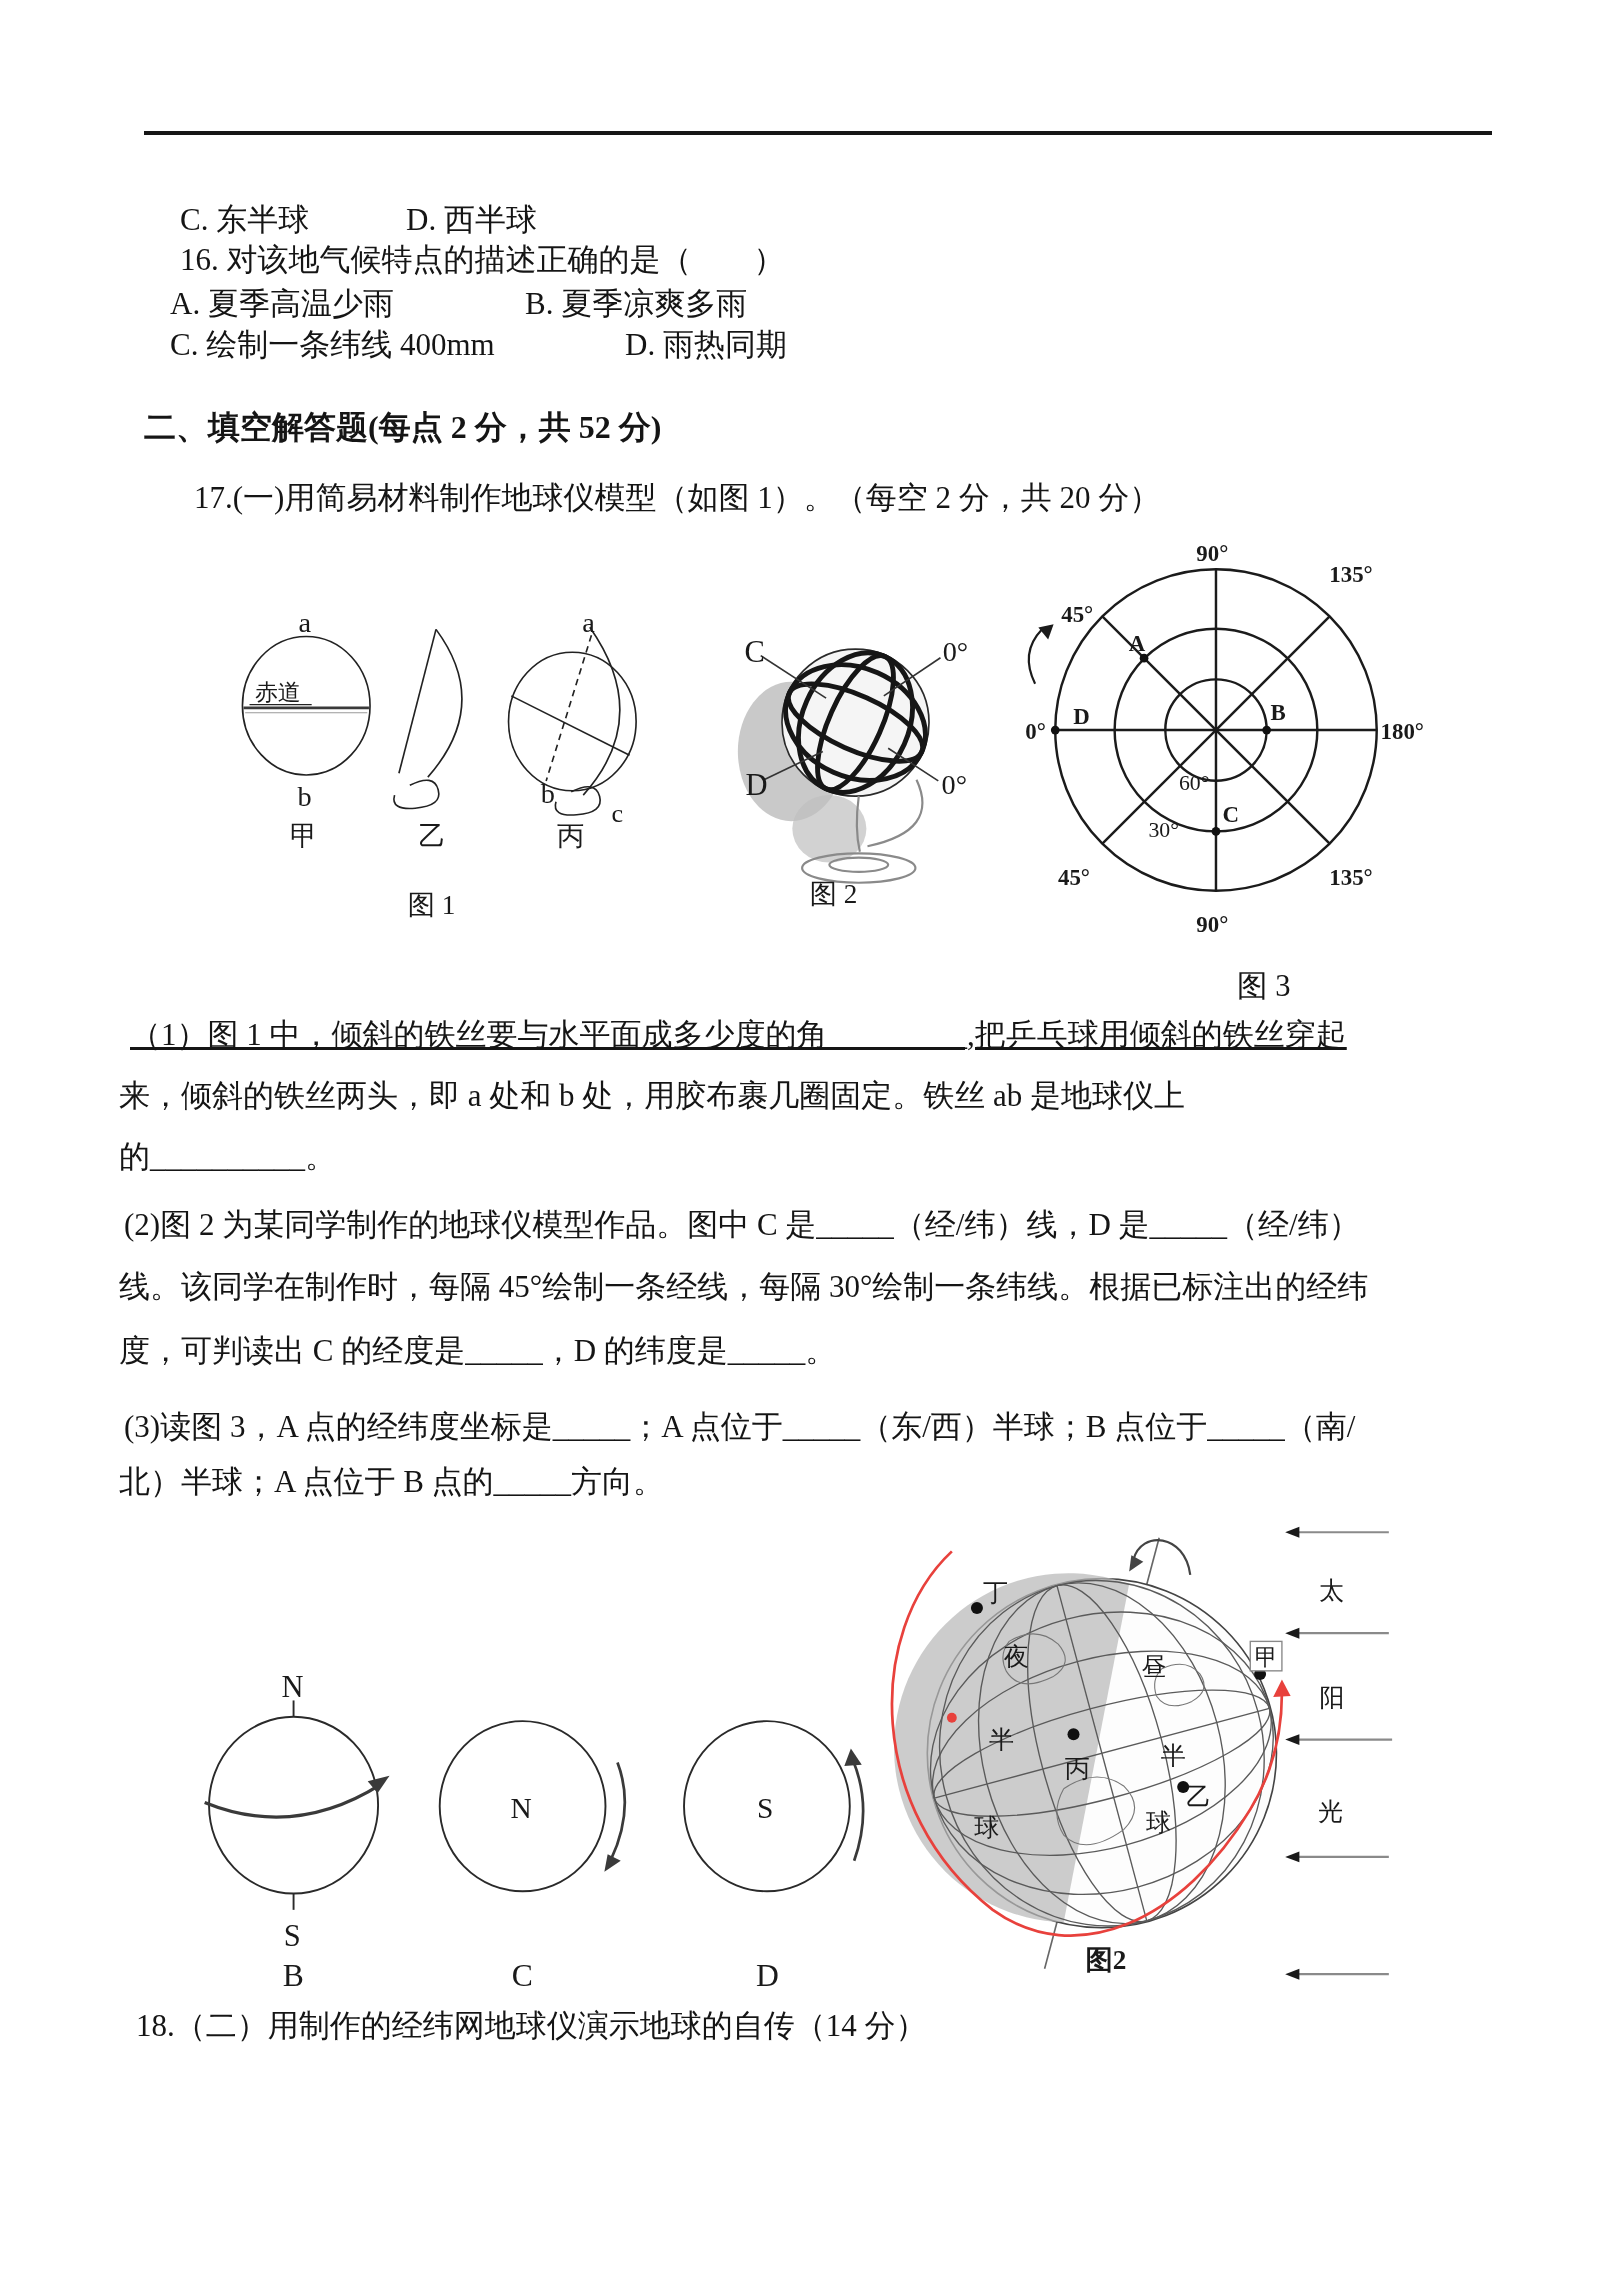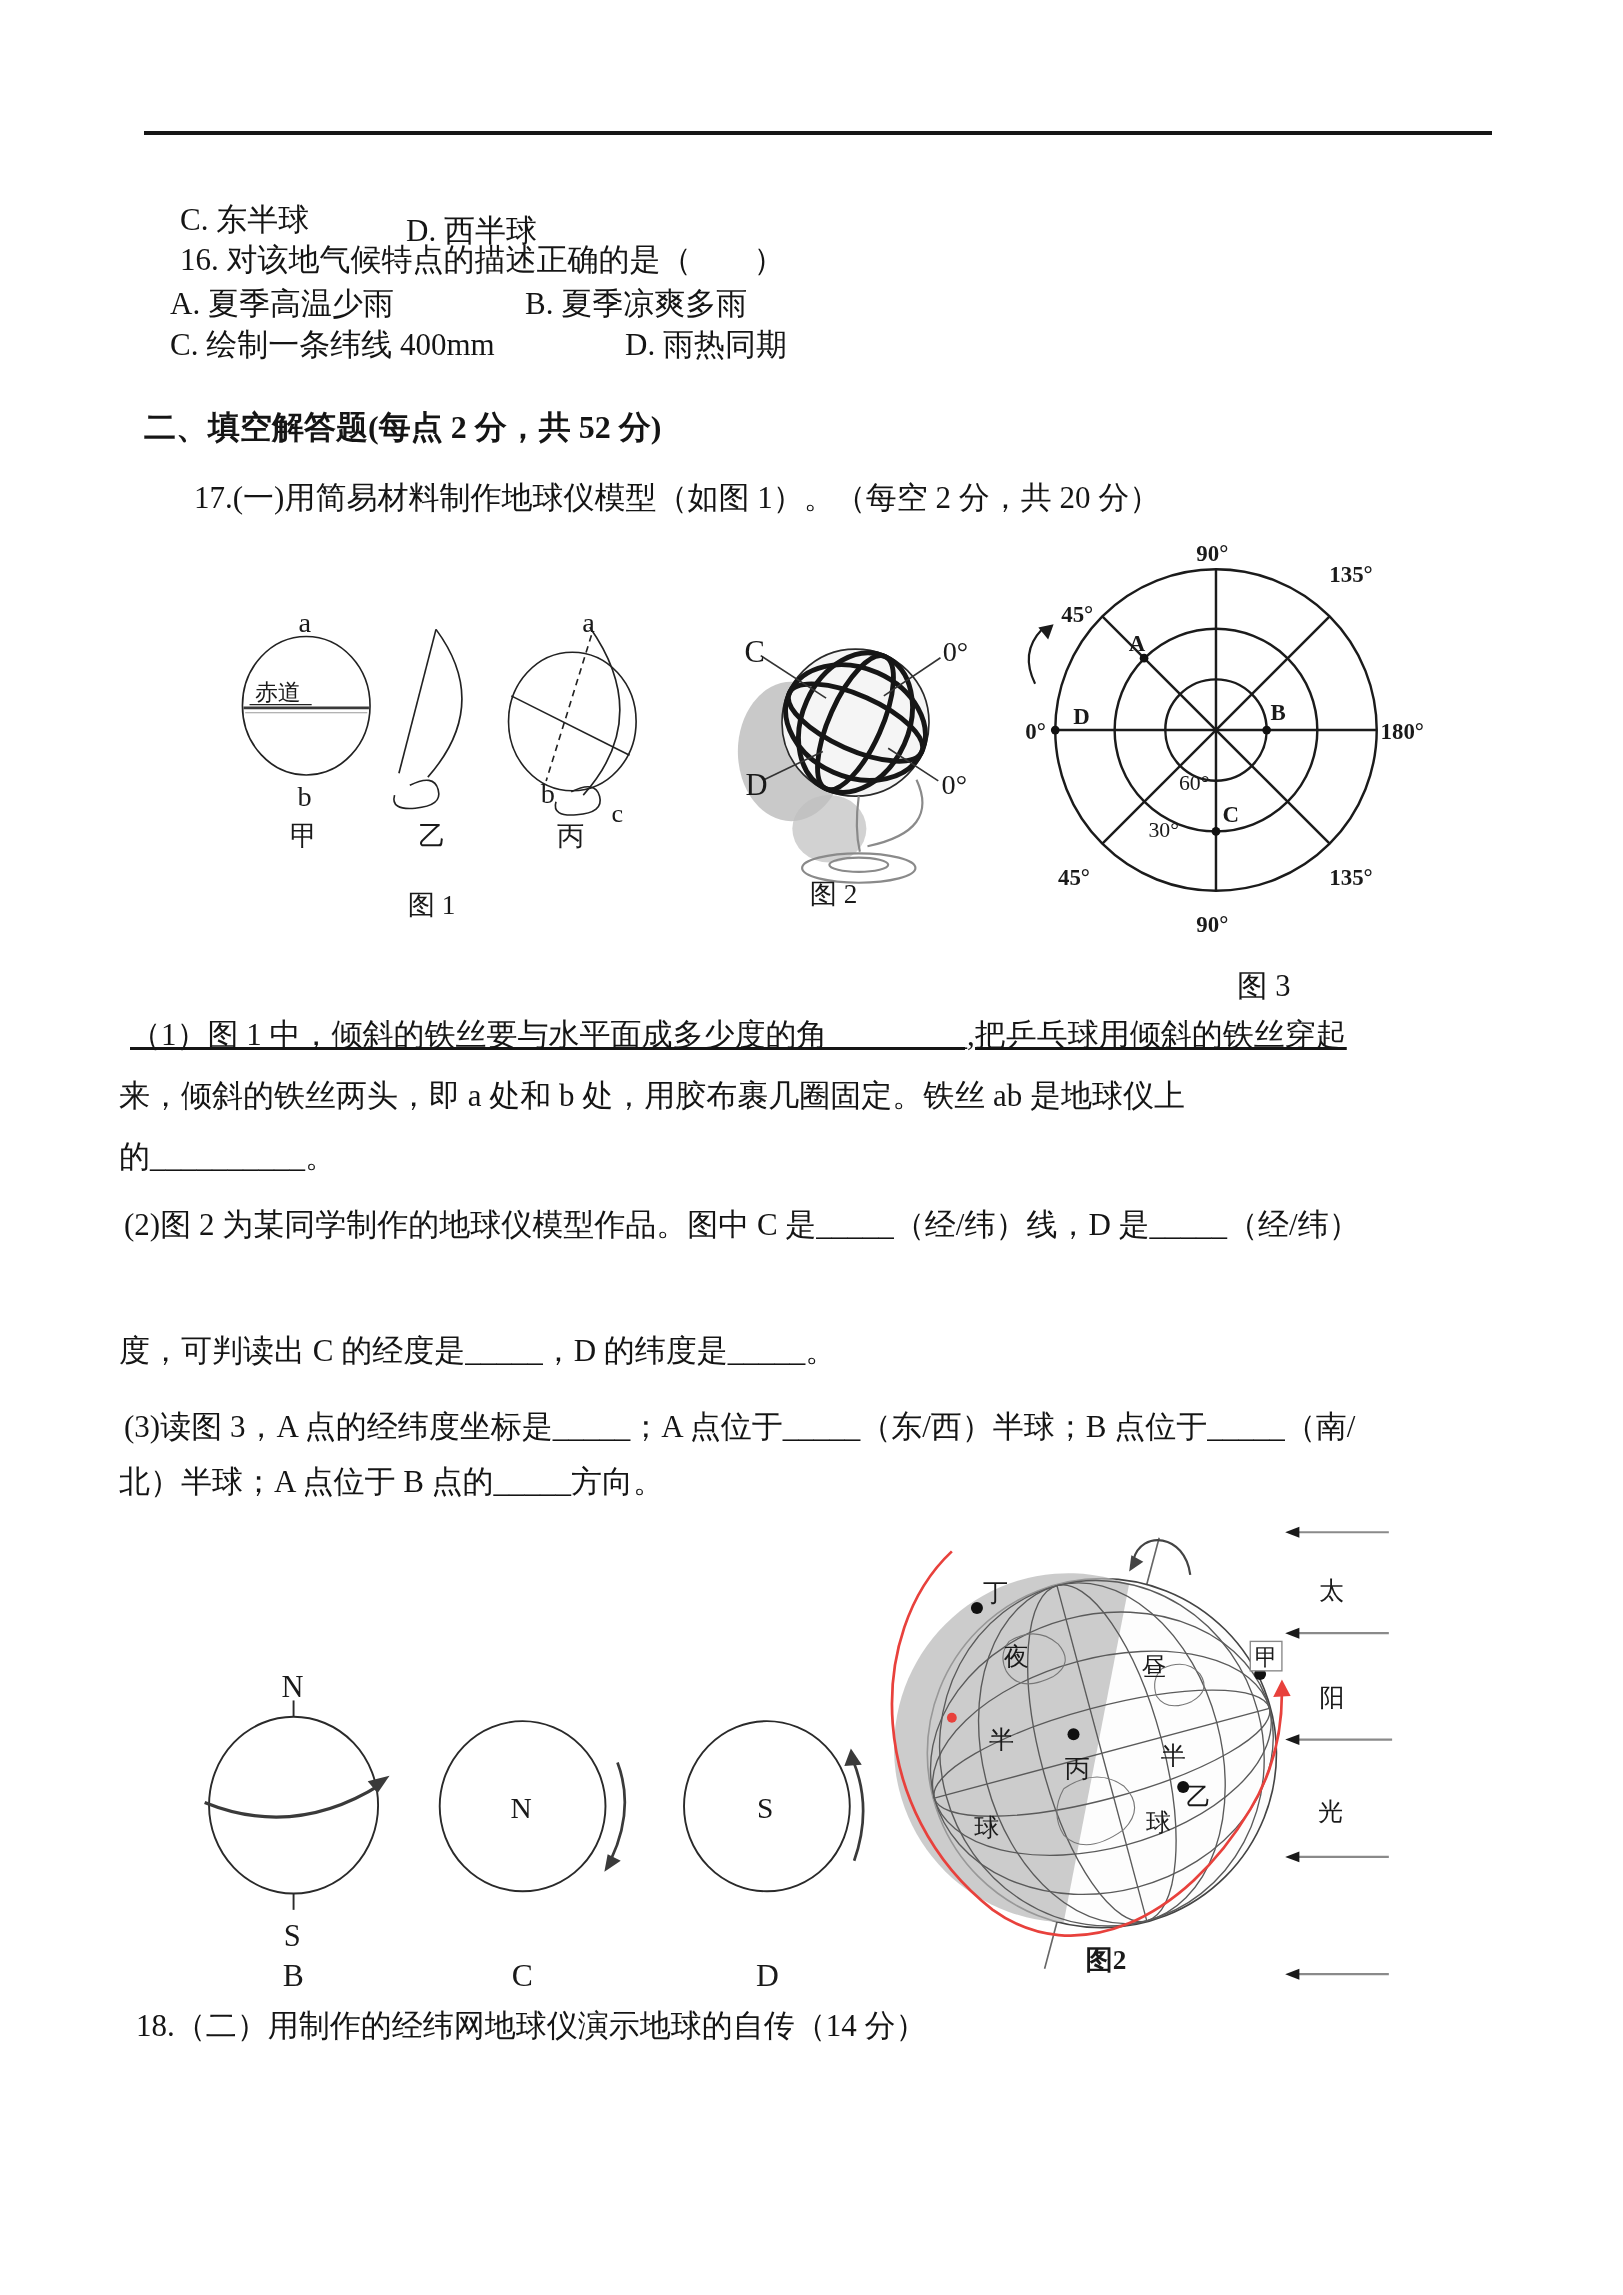--- a/index.html
+++ b/index.html
@@ -13,21 +13,21 @@
   .cap{position:absolute;font-size:30.5px;color:#151515;margin-left:37px;}
 </style>
 </head>
 <body>
 
 <div class="page">
 
   <div class="rule" style="left:144px;top:131px;width:1348px;height:4.4px;"></div>
 
   <div class="t" style="left:180px;top:202px;">C. 东半球</div>
-  <div class="t" style="left:406px;top:202px;margin-top:11px;">D. 西半球</div>
+  <div class="t" style="left:406px;top:202px;">D. 西半球</div>
   <div class="t" style="left:180px;top:242px;">16. 对该地气候特点的描述正确的是（        ）</div>
   <div class="t" style="left:170px;top:286px;">A. 夏季高温少雨</div>
   <div class="t" style="left:525px;top:286px;">B. 夏季凉爽多雨</div>
   <div class="t" style="left:170px;top:327px;">C. 绘制一条纬线 400mm</div>
   <div class="t" style="left:625px;top:327px;">D. 雨热同期</div>
 
   <div class="t bold" style="left:144px;top:409px;">二、填空解答题(每点 2 分，共 52 分)</div>
   <div class="t" style="left:194px;top:454px;margin-top:26px;">17.(一)用简易材料制作地球仪模型（如图 1）。（每空 2 分，共 20 分）</div>
 
   <svg style="left:207px;top:589px;" width="518" height="349" viewBox="0 0 950 640">
@@ -135,20 +135,21 @@
     </g>
     <text x="282" y="490" font-size="40">60°</text>
     <text x="226" y="576" font-size="40">30°</text>
   </svg>
   <div class="cap" style="left:1200px;top:966px;">图 3</div>
 
   <div class="t" style="left:130px;top:1017px;text-decoration:underline;">（1）图 1 中，倾斜的铁丝要与水平面成多少度的角_________,把乒乓球用倾斜的铁丝穿起</div>
   <div class="t" style="left:119px;top:1078px;">来，倾斜的铁丝两头，即 a 处和 b 处，用胶布裹几圈固定。铁丝 ab 是地球仪上</div>
   <div class="t" style="left:119px;top:1139px;">的__________。</div>
   <div class="t" style="left:124px;top:1207px;text-align:right;">(2)图 2 为某同学制作的地球仪模型作品。图中 C 是_____（经/纬）线，D 是_____（经/纬）</div>
+  <div class="t" style="left:119px;top:1269px;">线。该同学在制作时，每隔 45°绘制一条经线，每隔 30°绘制一条纬线。根据已标注出的经纬</div>
   <div class="t" style="left:119px;top:1333px;">度，可判读出 C 的经度是_____，D 的纬度是_____。</div>
   <div class="t" style="left:124px;top:1409px;">(3)读图 3，A 点的经纬度坐标是_____；A 点位于_____（东/西）半球；B 点位于_____（南/</div>
   <div class="t" style="left:119px;top:1464px;">北）半球；A 点位于 B 点的_____方向。</div>
 
   <svg style="left:191px;top:1647px;" width="709" height="349" viewBox="0 0 1300 640">
     <g>
       <ellipse cx="188" cy="290" rx="155" ry="162" fill="none" stroke="#2a2a2a" stroke-width="3.5"></ellipse>
       <line x1="188" y1="98" x2="188" y2="128" stroke="#2a2a2a" stroke-width="3.5"></line>
       <line x1="188" y1="452" x2="188" y2="482" stroke="#2a2a2a" stroke-width="3.5"></line>
       <path d="M 25 285 Q 190 352 348 252" fill="none" stroke="#3a3a3a" stroke-width="6"></path>

